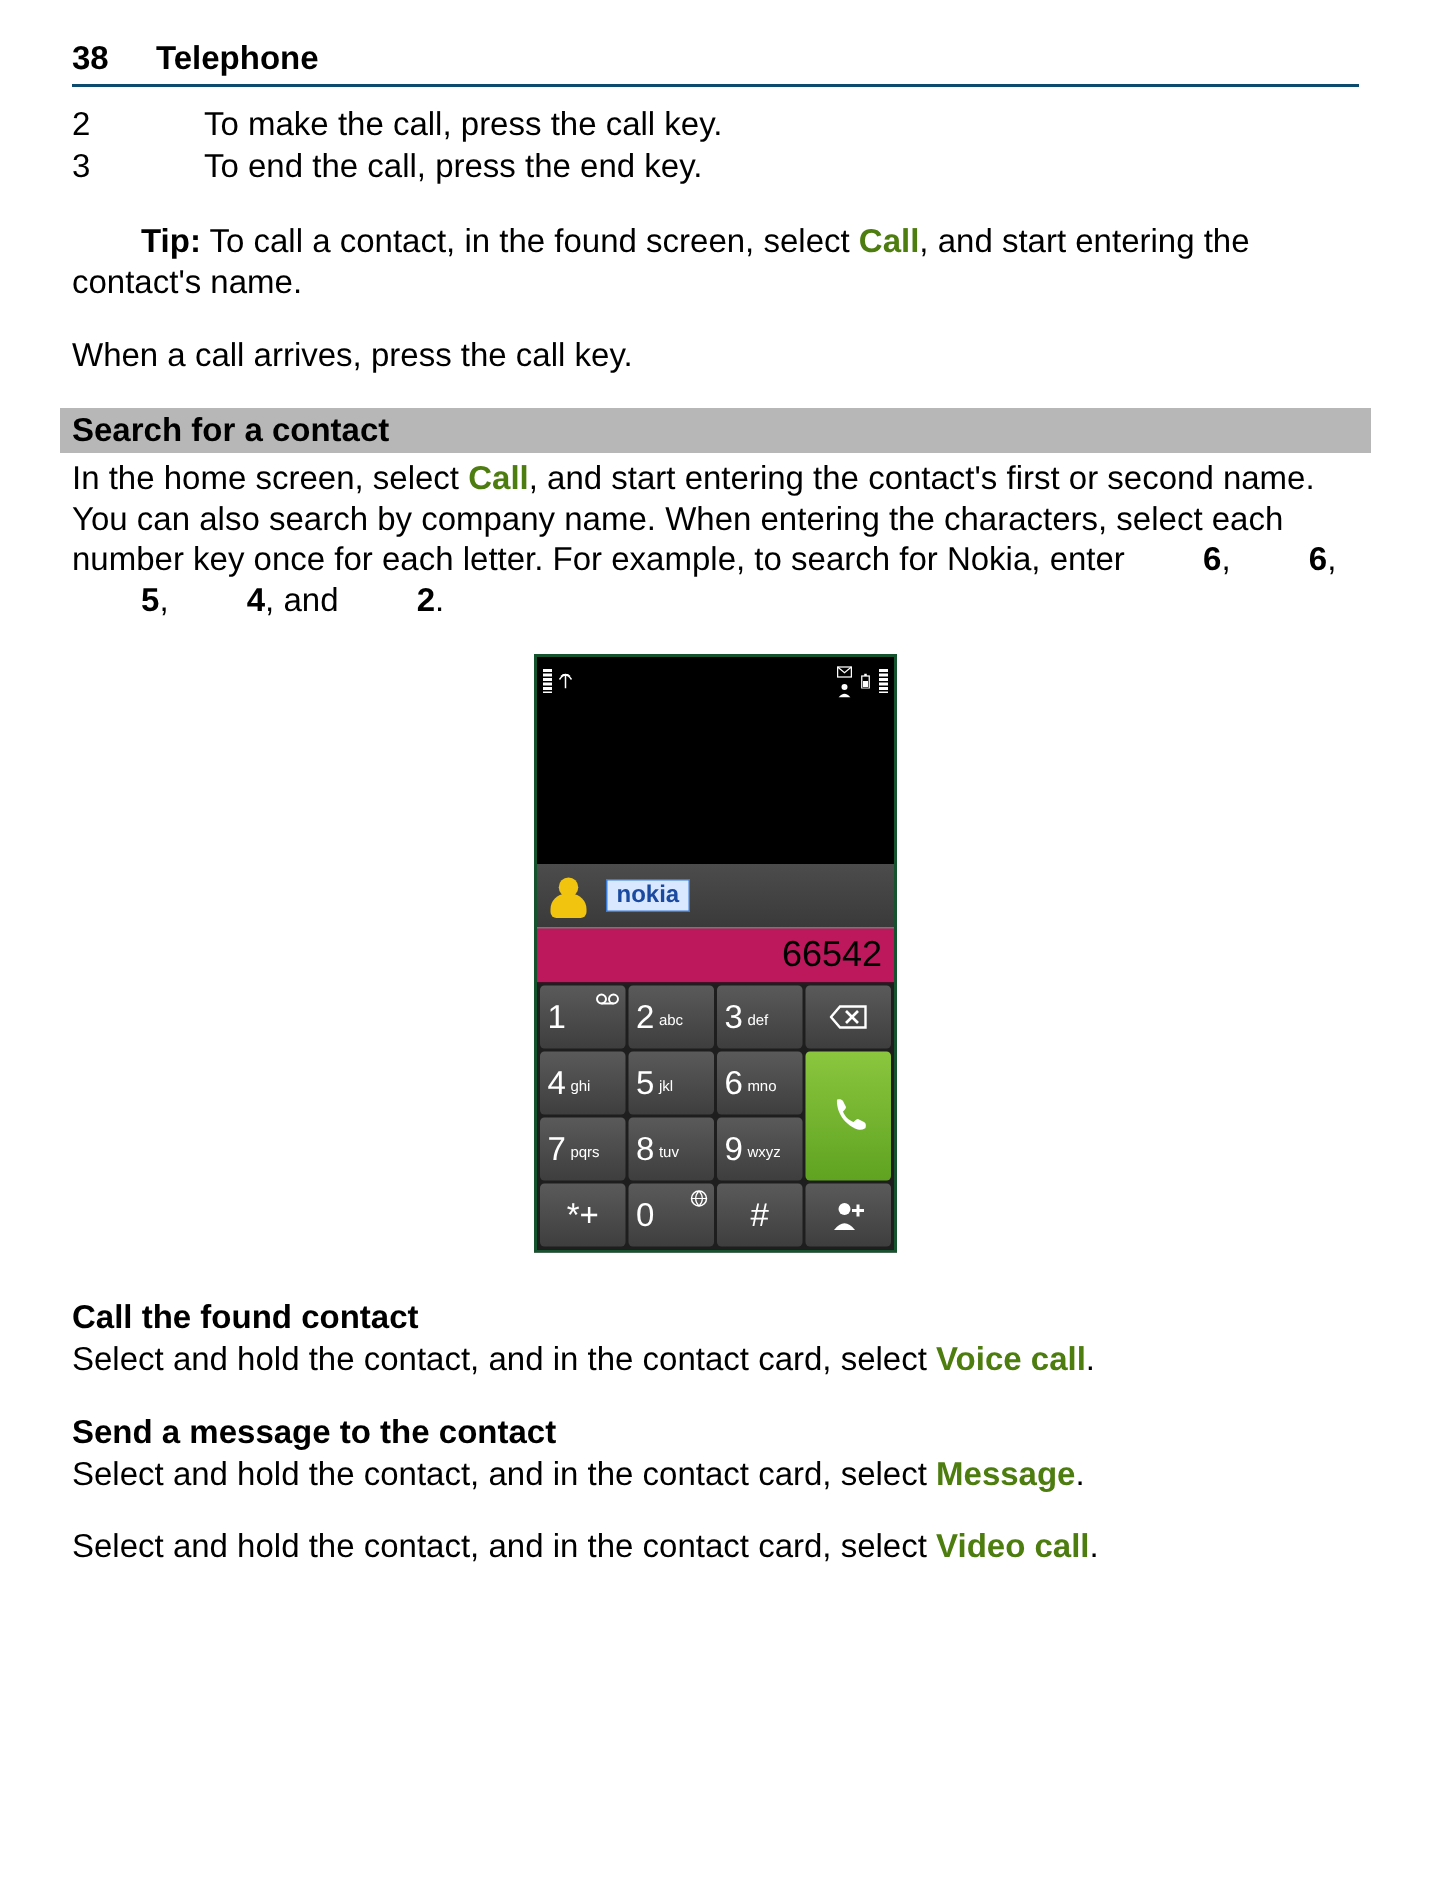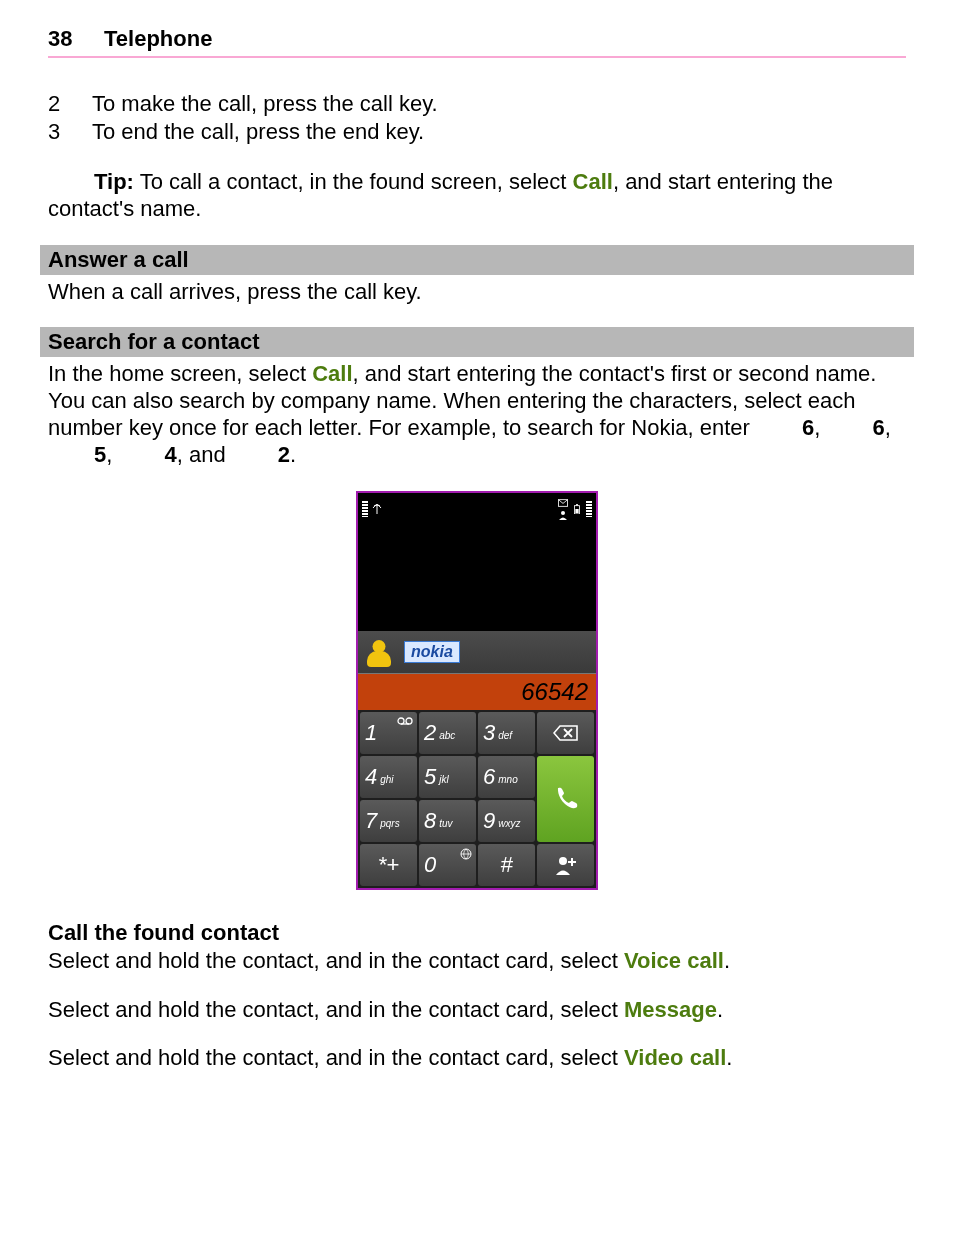--- a/index.html
+++ b/index.html
@@ -14,60 +14,59 @@
   .page {
     padding: 26px 48px 40px 48px;
     box-sizing: border-box;
   }
   .page-header {
     display: flex;
     align-items: center;
     font-weight: 700;
     font-size: 22px;
     padding-bottom: 4px;
-    border-bottom: 2px solid #f9a8d4;
-    margin-bottom: 33px;
+    border-bottom: 2px solid #0c4a6e;
+    margin-bottom: 12px;
   }
   .page-number { width: 56px; }
   .chapter-title { }
   .ol {
     list-style: none;
     padding: 0;
     margin: 0 0 24px 0;
   }
   .ol li {
     display: flex;
     align-items: baseline;
     margin-bottom: 2px;
   }
   .ol .num { width: 44px; font-weight: 400; }
-  .ol .txt { flex: 1; }
+  .ol .txt { flex: 1; margin-left: 44px; }
   .para { margin: 0 0 22px 0; line-height: 1.22; }
   .bold { font-weight: 700; margin-left: 46px; }
   .gray-label { color: #4d7c0f; font-weight: 700; }
   .section-head {
     background: #b7b7b7;
     font-weight: 700;
     padding: 2px 6px 2px 8px;
     margin: 0 -8px 4px -8px;
   }
 
   
   .phone-wrap {
     display: flex;
     justify-content: center;
     margin: 18px 0 30px 0;
   }
   .phone {
     width: 238px;
-    border: 2px solid #a21caf;
+    border: 2px solid #14532d;
     background: #000;
     position: relative;
     font-family: Arial, Helvetica, sans-serif;
-    font-style: italic;
   }
   .status-bar {
     height: 24px;
     background: #000;
     display: flex;
     align-items: center;
     justify-content: space-between;
     padding: 4px 4px 0 4px;
   }
   .sb-left, .sb-right { display: flex; align-items: center; gap: 4px; }
@@ -107,21 +106,21 @@
     display:inline-block;
     border:1px solid #3a7bd5;
     background:#d9e8ff;
     color:#1a4aa0;
     font-weight:700;
     font-size:16px;
     padding:0 6px;
     line-height:20px;
   }
   .number-row {
-    background:#c2410c;
+    background:#be185d;
     height:36px;
     display:flex;
     align-items:center;
     justify-content:flex-end;
     padding:0 8px;
     font-size:24px;
     font-weight:400;
     color:#000;
     border-top:1px solid #777;
   }
@@ -180,21 +179,20 @@
     <li>
       <span class="num">3</span>
       <span class="txt">To end the call, press the end key.</span>
     </li>
   </ul>
 
   <p class="para">
     <span class="bold">Tip:</span><span> To call a contact, in the found screen, select </span><span class="gray-label">Call</span><span>, and start entering the contact's name.</span>
   </p>
 
-  <div class="section-head">Answer a call</div>
   <p class="para">When a call arrives, press the call key.</p>
 
   <div class="section-head">Search for a contact</div>
 
   <p class="para">
     <span>In the home screen, select </span><span class="gray-label">Call</span><span>, and start entering the contact's first or second name. You can also search by company name. When entering the characters, select each number key once for each letter. For example, to search for Nokia, enter </span><span class="bold">6</span><span>, </span><span class="bold">6</span><span>, </span><span class="bold">5</span><span>, </span><span class="bold">4</span><span>, and </span><span class="bold">2</span><span>.</span>
   </p>
 
   <div class="phone-wrap">
     <div class="phone">
@@ -313,20 +311,21 @@
         </div>
       </div>
     </div>
   </div>
 
   <div class="subhead">Call the found contact</div>
   <p class="para">
     <span>Select and hold the contact, and in the contact card, select </span><span class="gray-label">Voice call</span><span>.</span>
   </p>
 
+  <div class="subhead">Send a message to the contact</div>
   <p class="para">
     <span>Select and hold the contact, and in the contact card, select </span><span class="gray-label">Message</span><span>.</span>
   </p>
 
   <p class="para">
     <span>Select and hold the contact, and in the contact card, select </span><span class="gray-label">Video call</span><span>.</span>
   </p>
 
 </div>
 

